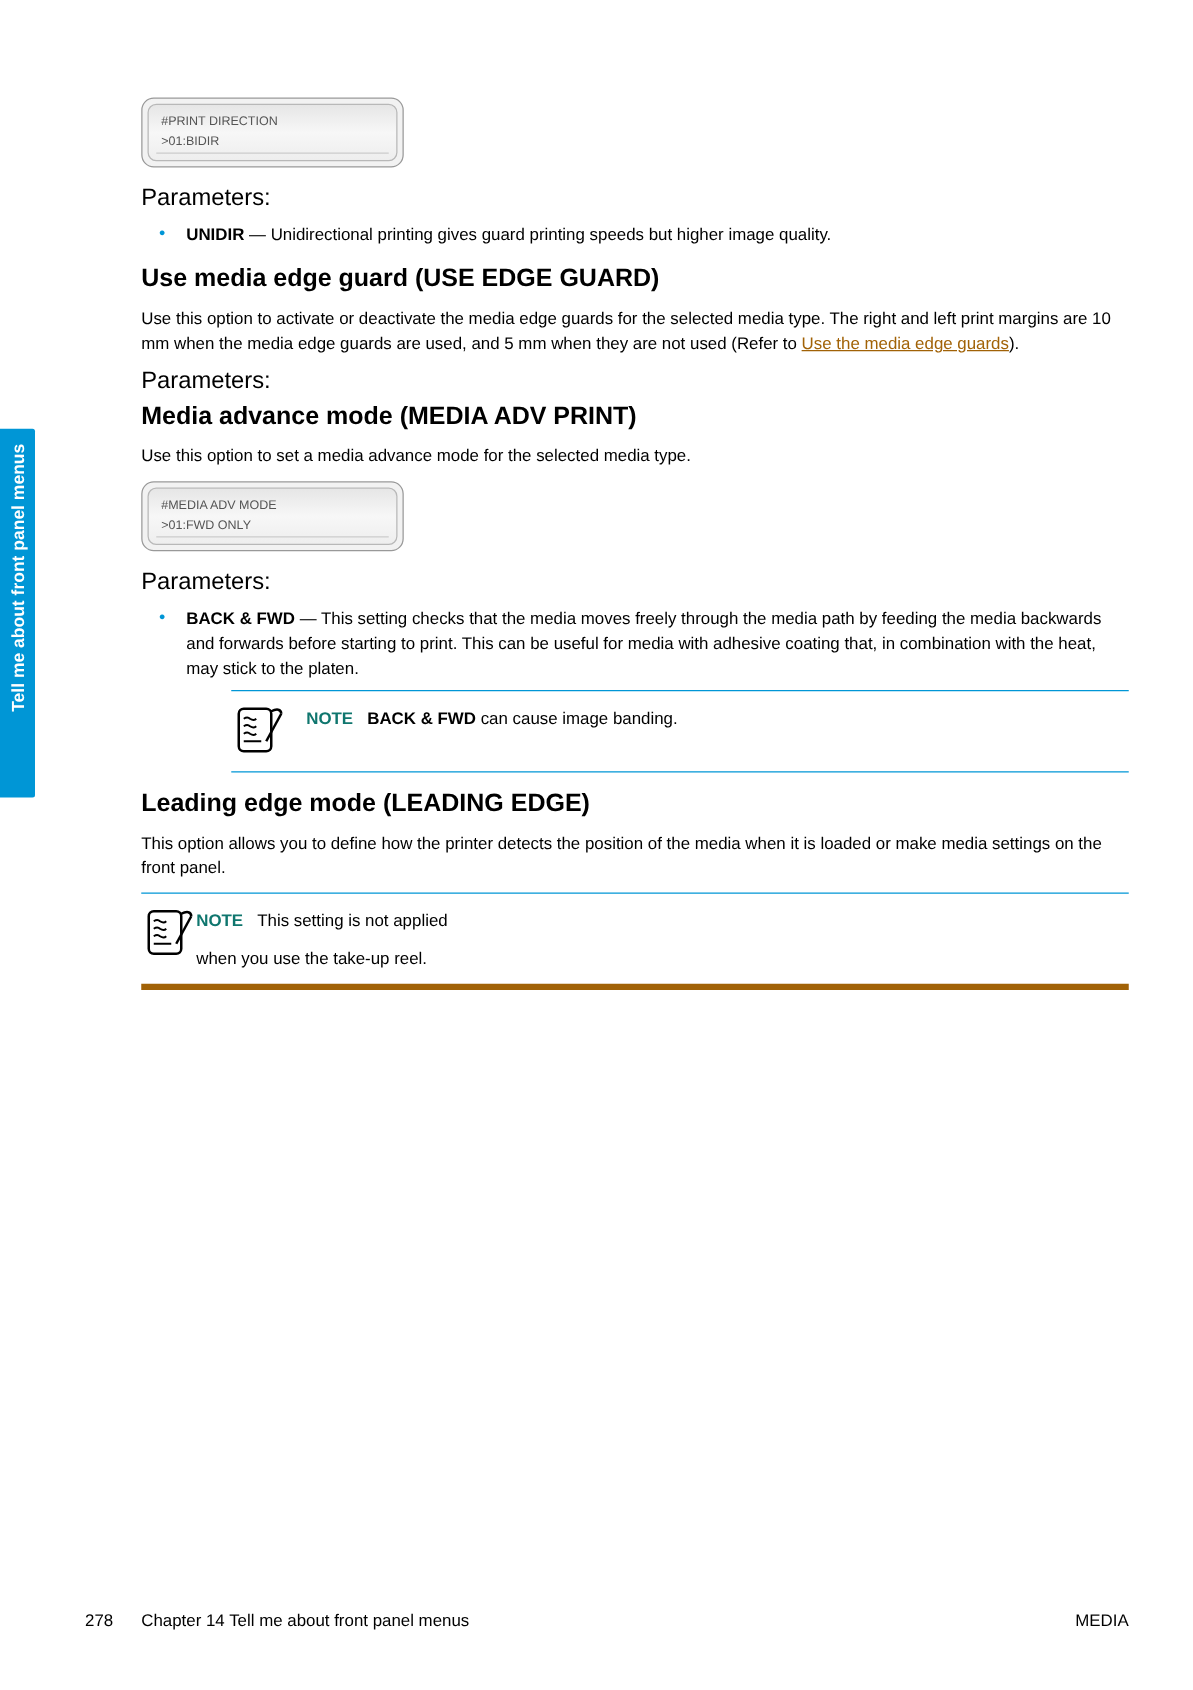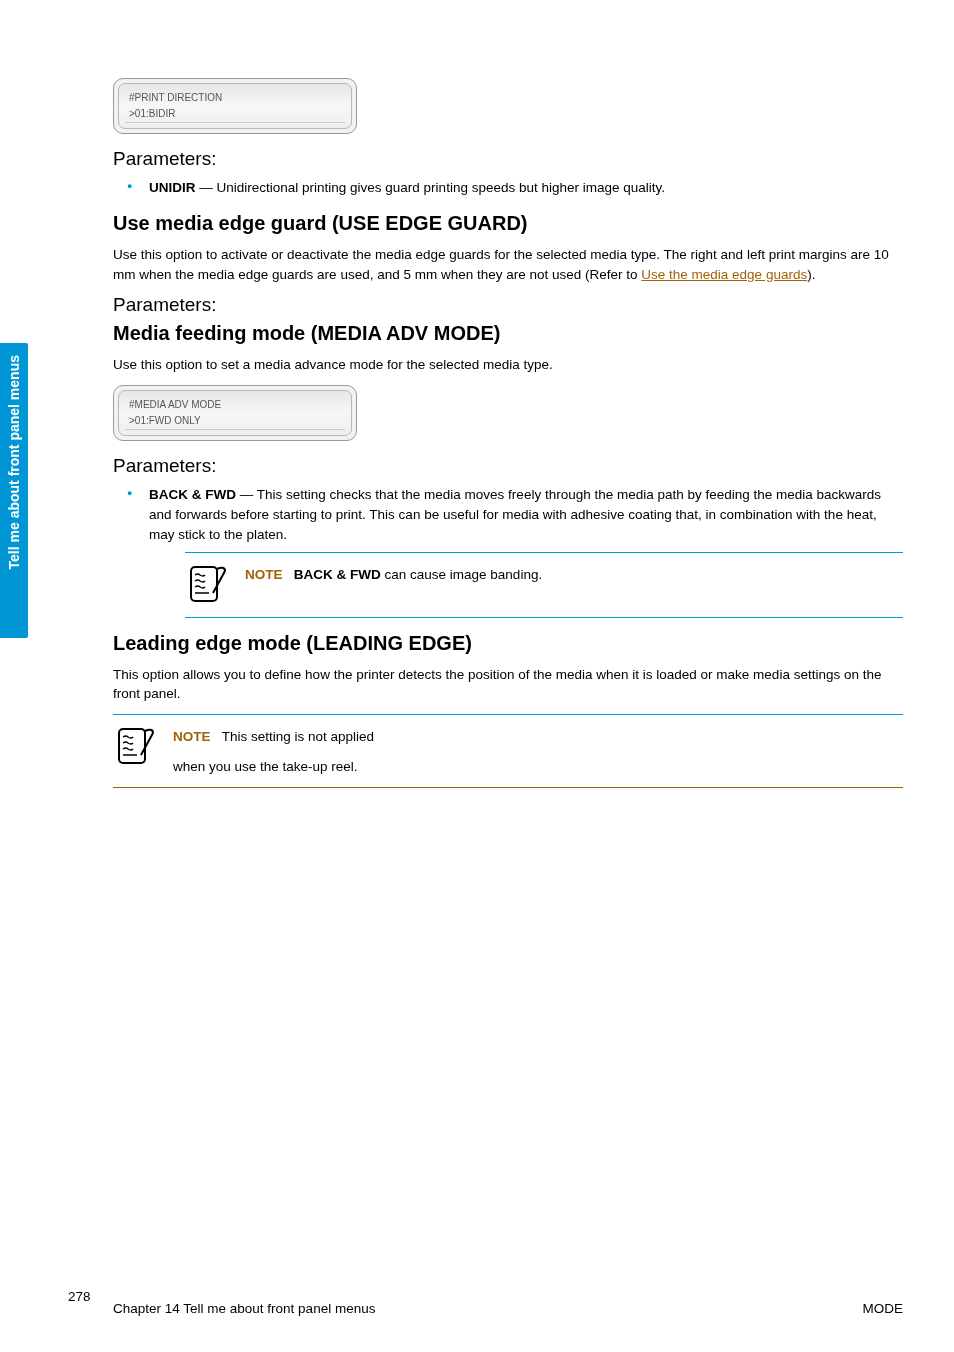--- a/index.html
+++ b/index.html
@@ -33,21 +33,21 @@
   }
   .lcd-wrap { margin-bottom: 14px; }
   .lcd-outer {
     display: inline-block;
     border: 1px solid #999;
     border-radius: 10px;
     padding: 4px;
     background: #f2f2f2;
   }
   .lcd-inner {
-    width: 234px;
+    width: 200px;
     height: 46px;
     background: linear-gradient(to bottom, #e6e6e6 0%, #f7f7f7 50%, #eee 100%);
     border: 1px solid #b8b8b8;
     border-radius: 7px;
     padding: 6px 10px;
     font-family: Arial, sans-serif;
     font-size: 10px;
     line-height: 1.6;
     color: #555;
     position: relative;
@@ -78,33 +78,32 @@
     border-top: 1px solid #0096d6;
     border-bottom: 1px solid #0096d6;
     padding: 10px 0 10px 0;
     display: flex;
     align-items: flex-start;
     gap: 16px;
   }
   .note-block-full {
     margin: 6px 0 14px 0;
     border-top: 1px solid #0096d6;
-    border-bottom: 1px solid #a16207;
+    border-bottom: 5px solid #a16207;
     padding: 10px 0 10px 0;
     display: flex;
     align-items: flex-start;
-    gap: 16px;
   }
   .note-icon { width: 44px; height: 44px; flex: 0 0 44px; }
   .note-text { font-size: 13.5px; line-height: 1.5; padding-top: 2px; }
-  .note-label { color: #a16207; font-weight: bold; }
+  .note-label { color: #0f766e; font-weight: bold; }
   .footer {
     position: absolute;
     left: 113px;
-    bottom: 36px;
+    bottom: 48px;
     width: 790px;
     font-size: 13.5px;
     display: flex;
     justify-content: space-between;
     text-align: center;
   }
   .footer .chap { }
   .footer .enww { }
   .pgnum {
     position: absolute;
@@ -138,21 +137,21 @@
     </ul>
 
     <div class="h2">Use media edge guard (USE EDGE GUARD)</div>
     <p class="para">
       <span>Use this option to activate or deactivate the media edge guards for the selected media type. The right and left print margins are 10 mm when the media edge guards are used, and 5 mm when they are not used (Refer to </span><a href="#" class="link">Use the media edge guards</a><span>).</span>
     </p>
 
 
     <div class="bold-label">Parameters:</div>
 
-    <div class="h2">Media feeding mode (MEDIA ADV MODE)</div>
+    <div class="h2">Media advance mode (MEDIA ADV PRINT)</div>
     <p class="para">Use this option to set a media advance mode for the selected media type.</p>
 
     <div class="lcd-wrap">
       <div class="lcd-outer">
         <div class="lcd-inner">
           <div>#MEDIA ADV MODE</div>
           <div>&gt;01:FWD ONLY</div>
         </div>
       </div>
     </div>
@@ -194,15 +193,15 @@
         <div><span class="note-label">NOTE</span>&nbsp;&nbsp;&nbsp;<span>This setting is not applied</span></div>
         <div style="margin-top:10px;">when you use the take-up reel.</div>
       </div>
     </div>
 
   </div>
 
   <div class="pgnum">278</div>
   <div class="footer">
     <span class="chap">Chapter 14   Tell me about front panel menus</span>
-    <span class="enww">MODE</span>
+    <span class="enww">MEDIA</span>
   </div>
 </div>
 
 </body></html>

